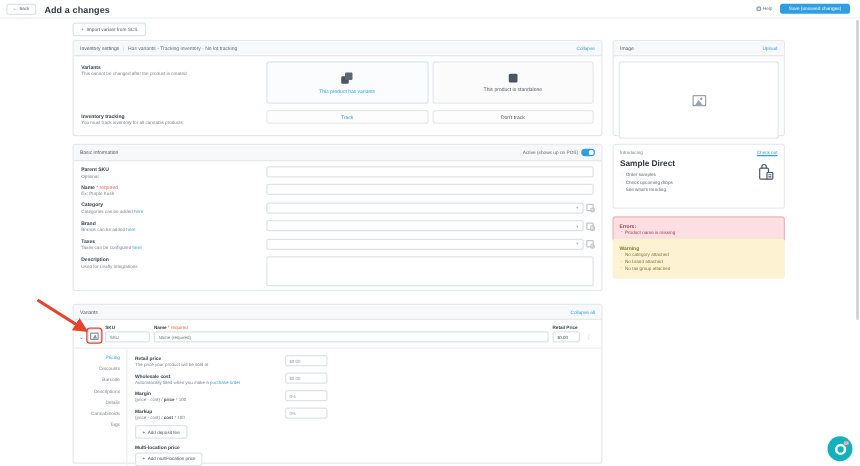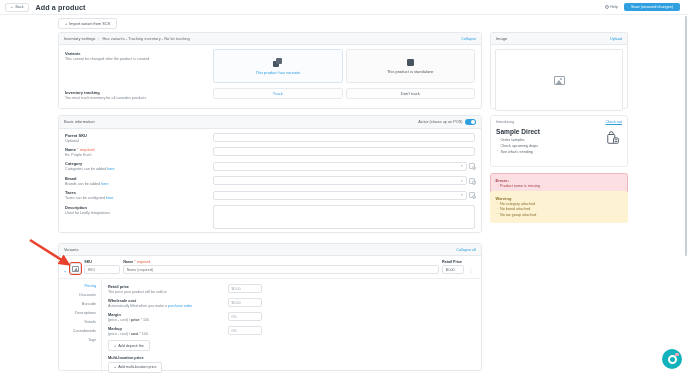--- a/index.html
+++ b/index.html
@@ -226,21 +226,21 @@
 </head>
 <body>
 
 <div class="app">
 
   <div class="topbar">
     <div class="back-btn">
       <span class="arr">←</span>
       <span>Back</span>
     </div>
-    <div class="page-title">Add a product</div>
+    <div class="page-title">Add a changes</div>
     <div class="topbar-right">
       <div class="help-link">
         <span class="help-circ">?</span>
         <span>Help</span>
       </div>
       <div class="save-btn">Save (unsaved changes)</div>
     </div>
   </div>
 
   <div class="body-area">

